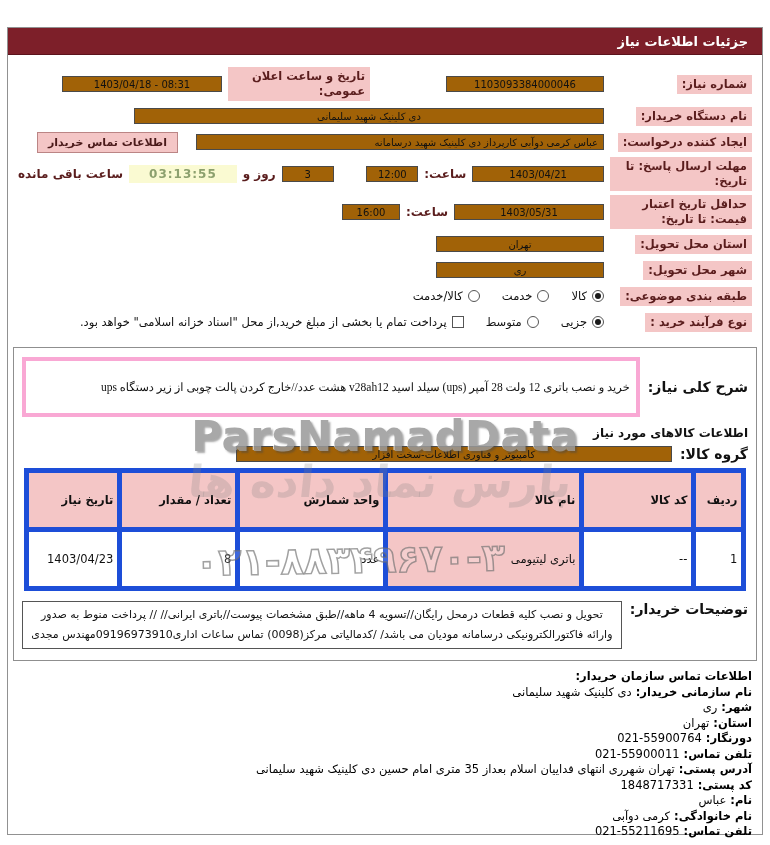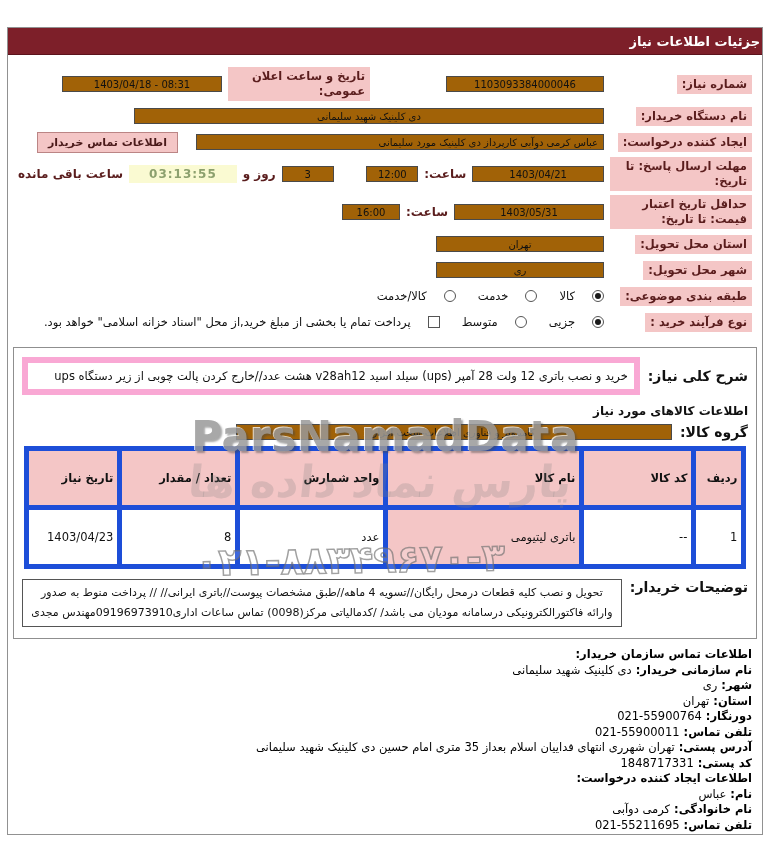--- a/index.html
+++ b/index.html
@@ -13,21 +13,21 @@
   }
   body { position: relative; }
 
   .page {
     position: absolute; top: 27px; right: 7px; left: 7px; height: 808px;
     border: 1px solid #919191; background: #fff;
   }
   .titlebar {
     height: 27px; background: #7d1f29; color: #fff;
     font-size: 13px; font-weight: bold; line-height: 27px;
-    padding: 0 2px; border-bottom: 1px solid #5c131c;
+    padding: 0 14px; border-bottom: 1px solid #5c131c;
   }
 
   
   .form { padding: 8px 6px 6px; }
   .frow { display: flex; align-items: center; gap: 6px; margin: 4px 4px; min-height: 22px; font-size: 11.5px; }
   .labelcol { flex: 0 0 142px; display: flex; justify-content: flex-start; }
   .plabel {
     display: inline-block; background: #f4c6c6; color: #5a1d1d;
     font-weight: bold; font-size: 11.5px; padding: 2px 5px; line-height: 15px;
     max-width: 142px;
@@ -46,38 +46,38 @@
   .spacer64 { width: 64px; } .spacer24 { width: 24px; } .spacer6 { width: 6px; }
   .timer {
     background: #fafad2; color: #8ca06e; font-weight: bold; font-size: 12px;
     padding: 2px 20px; letter-spacing: 1px; direction: ltr;
   }
   .pink-btn {
     background: #f4c6c6; border: 1px solid #bb8585; color: #4a1a1a;
     font-size: 11px; font-weight: bold; padding: 3px 10px; cursor: pointer;
     font-family: inherit; white-space: nowrap;
   }
-  .opt { display: inline-flex; align-items: center; gap: 17px; margin-left: 16px; font-size: 11.5px; color: #111; }
+  .opt { display: inline-flex; align-items: center; gap: 5px; margin-left: 16px; font-size: 11.5px; color: #111; }
   .radio {
     width: 12px; height: 12px; border: 1px solid #555; border-radius: 50%;
     background: #fff; position: relative; display: inline-block; flex: 0 0 12px;
   }
   .radio.checked::after {
     content: ""; position: absolute; top: 2px; left: 2px; right: 2px; bottom: 2px;
     background: #1a1a1a; border-radius: 50%;
   }
   .checkbox { width: 12px; height: 12px; border: 1px solid #555; background: #fff; display: inline-block; flex: 0 0 12px; }
 
   
   .section2 { margin: 4px 5px 6px; border: 1px solid #8f8f8f; padding: 6px 6px 8px; }
   .drow { display: flex; align-items: center; gap: 8px; margin: 3px 2px; font-size: 11.5px; }
   .blabel { font-weight: bold; font-size: 14px; color: #111; white-space: nowrap; }
   .descbox {
-    flex: 1; border: 6px solid #f9a8d4; min-height: 21px; display: flex;
-    align-items: center; justify-content: flex-start; padding: 6px 6px; font-size: 11.5px; color: #111;
+    flex: 1; border: 4px solid #f9a8d4; min-height: 21px; display: flex;
+    align-items: center; justify-content: flex-start; padding: 19px 6px; font-size: 11.5px; color: #111; font-family: Liberation Serif, serif;
   }
   .sec-title { font-weight: bold; font-size: 12px; color: #111; margin: 9px 2px 6px; }
   .groupbox { width: 436px; }
   .items-table { border-collapse: collapse; width: 99%; margin: 6px auto 10px; font-size: 11.5px; }
   .items-table th, .items-table td { border: 5px solid #1d4ed8; text-align: right; padding: 20px 4px; color: #111; }
   .items-table th { background: #f4c6c6; font-weight: bold; }
   .items-table th:nth-child(1) { width: 50px; }
   .items-table th:nth-child(2) { width: 112px; }
   .items-table th:nth-child(3) { width: 196px; }
   .items-table th:nth-child(4) { width: 148px; }
@@ -141,21 +141,21 @@
       <span class="labelcol">
           <span class="plabel">نام دستگاه خریدار:</span>
         </span>
       <span class="vbox w470">دی کلینیک شهید سلیمانی</span>
     </div>
 
     <div class="frow">
       <span class="labelcol">
           <span class="plabel">ایجاد کننده درخواست:</span>
         </span>
-      <span class="vbox w408 val-start">عباس کرمی دوآبی کارپرداز دی کلینیک مورد سلیمانی</span>
+      <span class="vbox w408 val-start">عباس کرمی دوآبی کارپرداز دی کلینیک شهید درسامانه</span>
       <span class="spacer6"></span>
       <button class="pink-btn">اطلاعات تماس خریدار</button>
     </div>
 
     <div class="frow">
       <span class="labelcol">
           <span class="plabel">مهلت ارسال پاسخ: تا تاریخ:</span>
         </span>
       <span class="vbox w150 ltr">1403/04/21</span>
       <span class="mtext">ساعت:</span>
@@ -297,21 +297,20 @@
     </div>
     <div class="cline">
       <span class="clabel">آدرس پستی:</span>
       <span class="cvalue">تهران شهرری انتهای فداییان اسلام بعداز 35 متری امام حسین دی کلینیک شهید سلیمانی</span>
     </div>
     <div class="cline">
       <span class="clabel">کد پستی:</span>
       <span class="cvalue">1848717331</span>
     </div>
 
-    <div class="cline title">اطلاعات ایجاد کننده درخواست:</div>
 
     <div class="cline">
       <span class="clabel">نام:</span>
       <span class="cvalue">عباس</span>
     </div>
     <div class="cline">
       <span class="clabel">نام خانوادگی:</span>
       <span class="cvalue">کرمی دوآبی</span>
     </div>
     <div class="cline">

